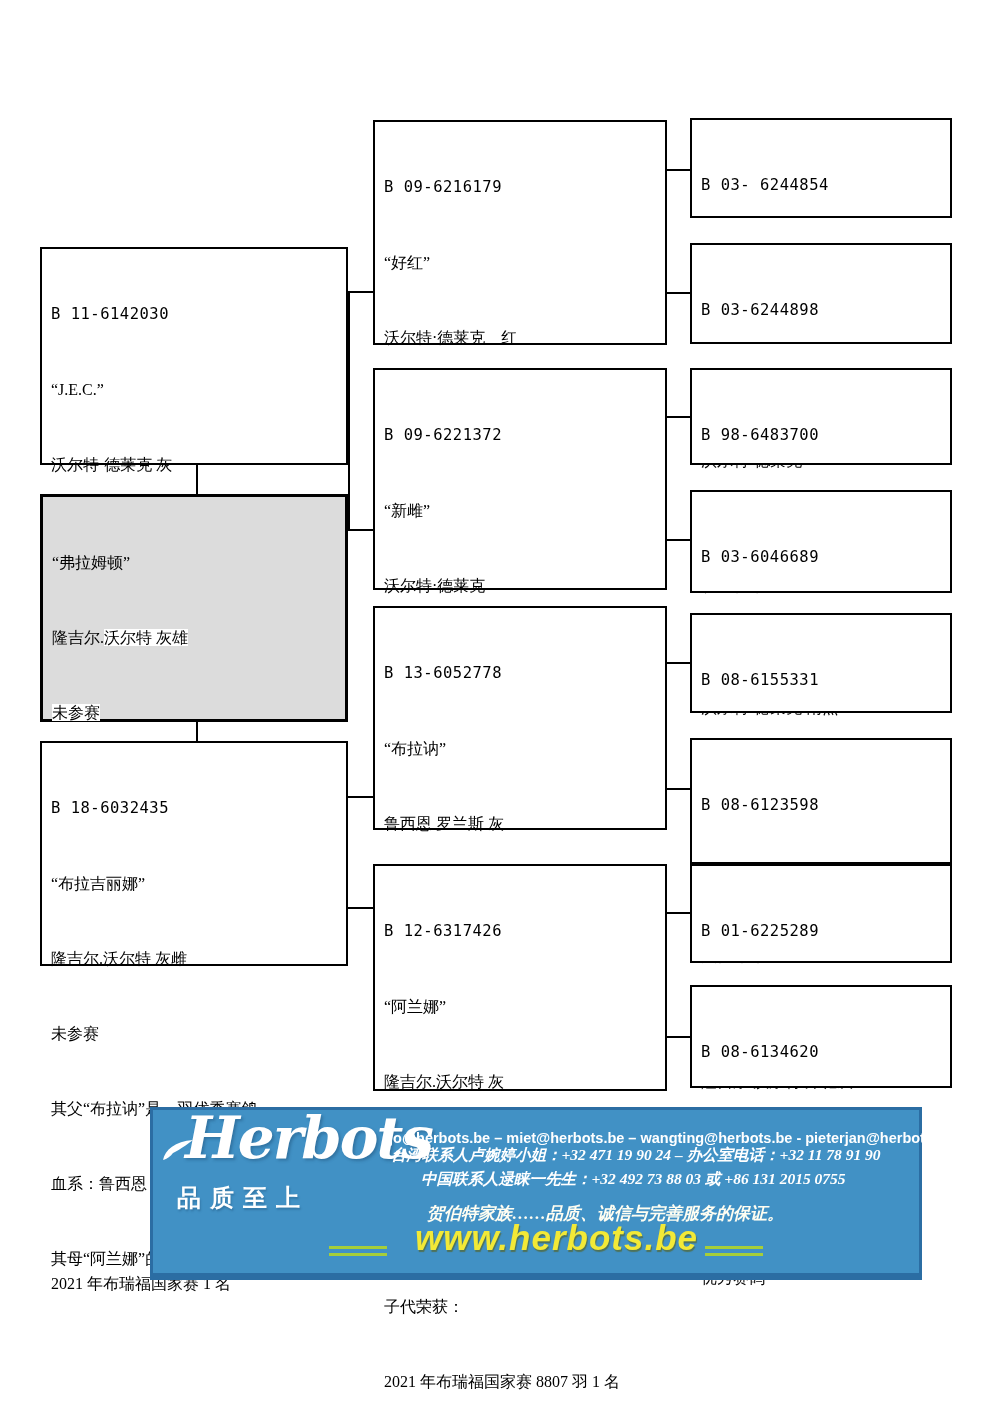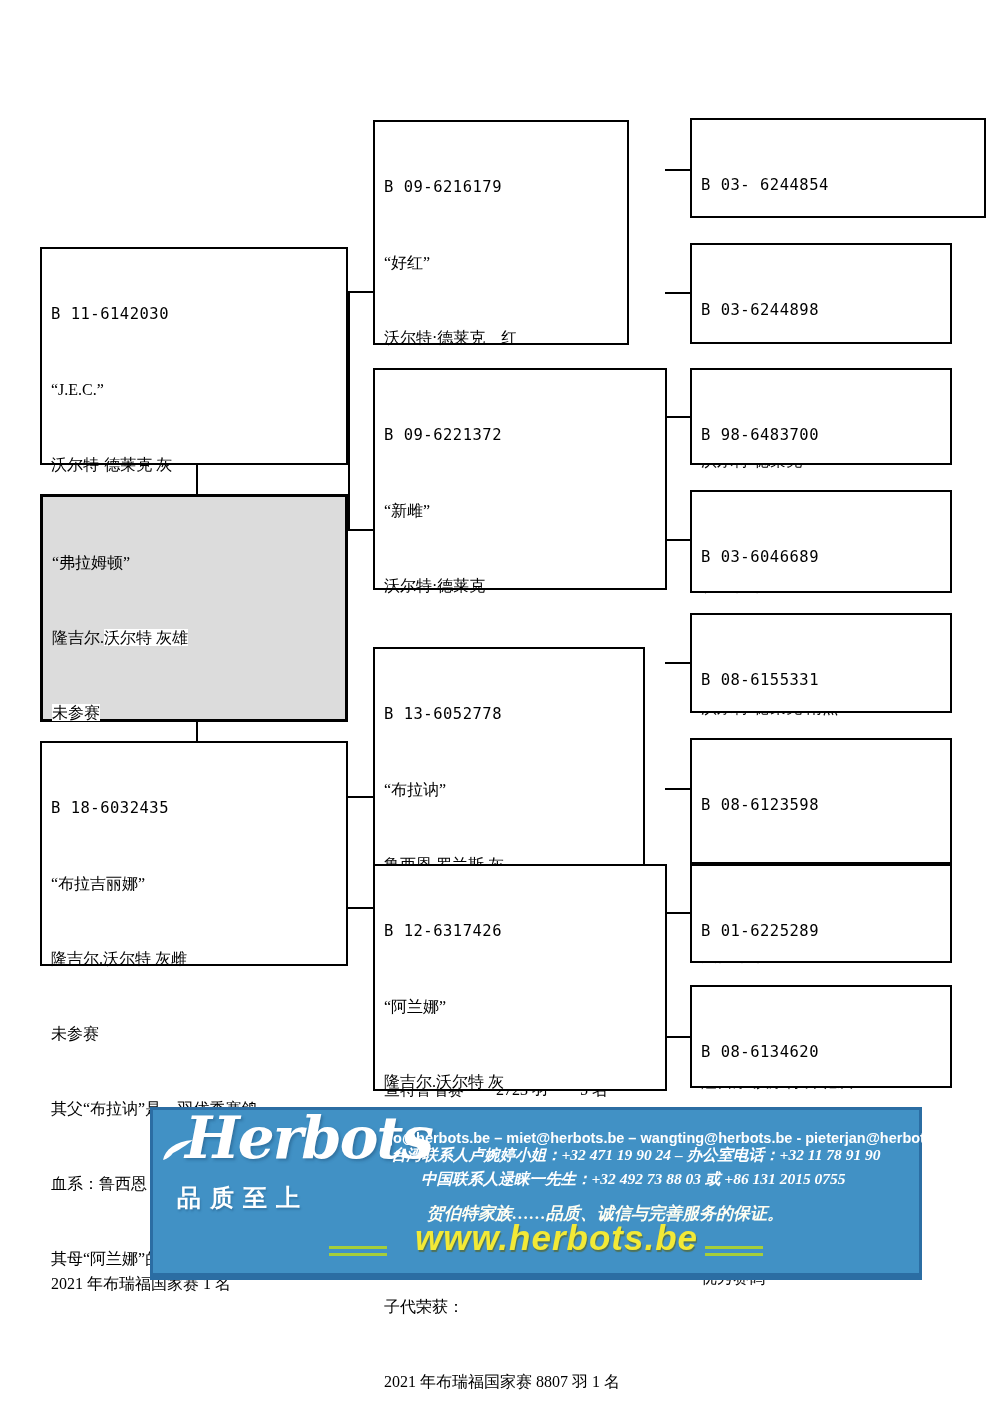--- a/index.html
+++ b/index.html
@@ -80,34 +80,34 @@
   <div class="box" style="left:40px;top:741px;width:308px;height:225px">
     <div class="ln ring">B 18-6032435</div>
     <div class="ln">“布拉吉丽娜”</div>
     <div class="ln">隆吉尔.沃尔特 灰雌</div>
     <div class="ln">未参赛</div>
     <div class="ln">其父“布拉讷”是一羽优秀赛鸽</div>
     <div class="ln">血系：鲁西恩 罗兰斯</div>
     <div>其母“阿兰娜”的子代“自由之鸟”荣获 2021 年布瑞福国家赛 1 名</div>
   </div>
 
-  <div class="box" style="left:373px;top:120px;width:256px;height:225px">
+  <div class="box" style="left:373px;top:120px;width:294px;height:225px">
     <div class="ln ring">B 09-6216179</div>
     <div class="ln">“好红”</div>
     <div class="ln">沃尔特·德莱克　红</div>
   </div>
 
   <div class="box" style="left:373px;top:368px;width:294px;height:222px">
     <div class="ln ring">B 09-6221372</div>
     <div class="ln">“新雌”</div>
     <div class="ln">沃尔特·德莱克</div>
     <div class="ln">灰</div>
   </div>
 
-  <div class="box" style="left:373px;top:647px;width:272px;height:224px">
+  <div class="box" style="left:373px;top:606px;width:294px;height:224px">
     <div class="ln ring">B 13-6052778</div>
     <div class="ln">“布拉讷”</div>
     <div class="ln">鲁西恩 罗兰斯 灰</div>
     <div class="ln">半平辈“斯特拉”荣获：</div>
     <div class="ln">查特鲁国家赛 18923 羽　14 名</div>
     <div class="ln">查特鲁省赛　　2723 羽　　5 名</div>
     <div class="ln">波治国家赛　 37957 羽 839 名</div>
     <div class="ln">伯韦勒鸽王 2 位</div>
   </div>
 
@@ -116,21 +116,21 @@
     <div class="ln">“阿兰娜”</div>
     <div class="ln">隆吉尔.沃尔特 灰</div>
     <div class="ln">未参赛</div>
     <div class="ln">优秀种雌</div>
     <div class="ln">子代荣获：</div>
     <div class="ln">2021 年布瑞福国家赛 8807 羽 1 名</div>
     
     
   </div>
 
-  <div class="box" style="left:690px;top:118px;width:296px;height:100px">
+  <div class="box" style="left:690px;top:118px;width:262px;height:100px">
     <div class="ln ring">B 03- 6244854</div>
     <div class="ln">“小红”直孙</div>
     <div class="ln">沃尔特·德莱克</div>
     <div class="ln">灰</div>
   </div>
 
   <div class="box" style="left:690px;top:243px;width:262px;height:101px">
     <div class="ln ring">B 03-6244898</div>
     <div class="ln">“鸽王丽斯”直女</div>
     <div class="ln">沃尔特·德莱克</div>

